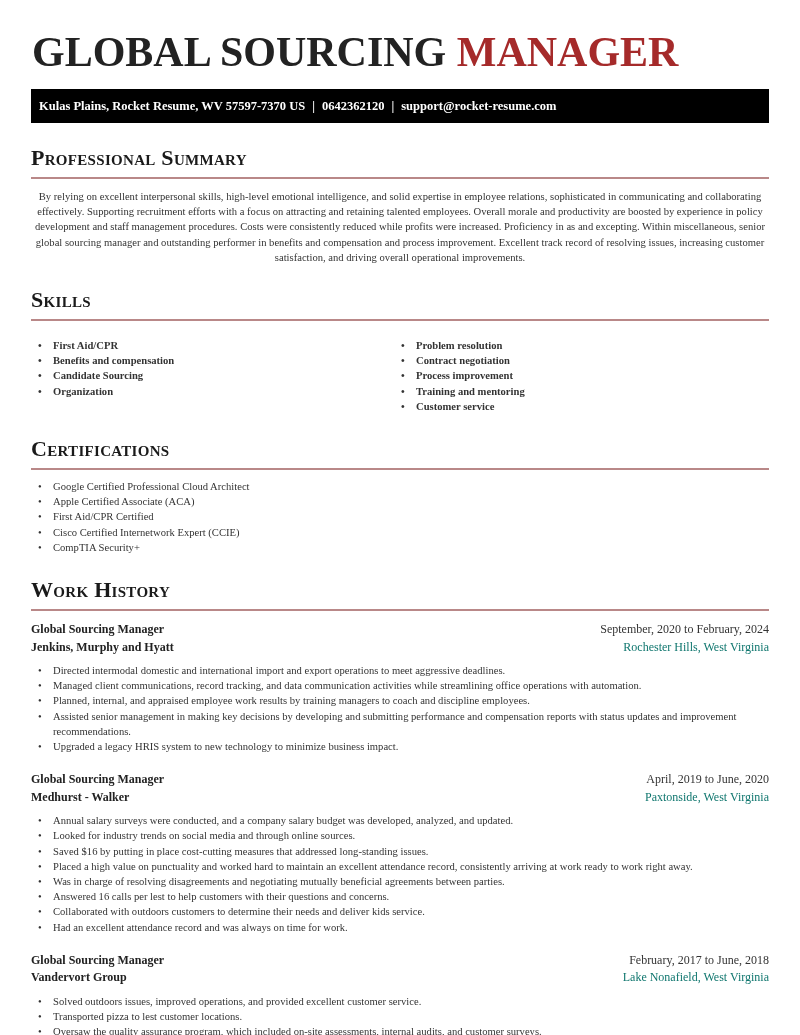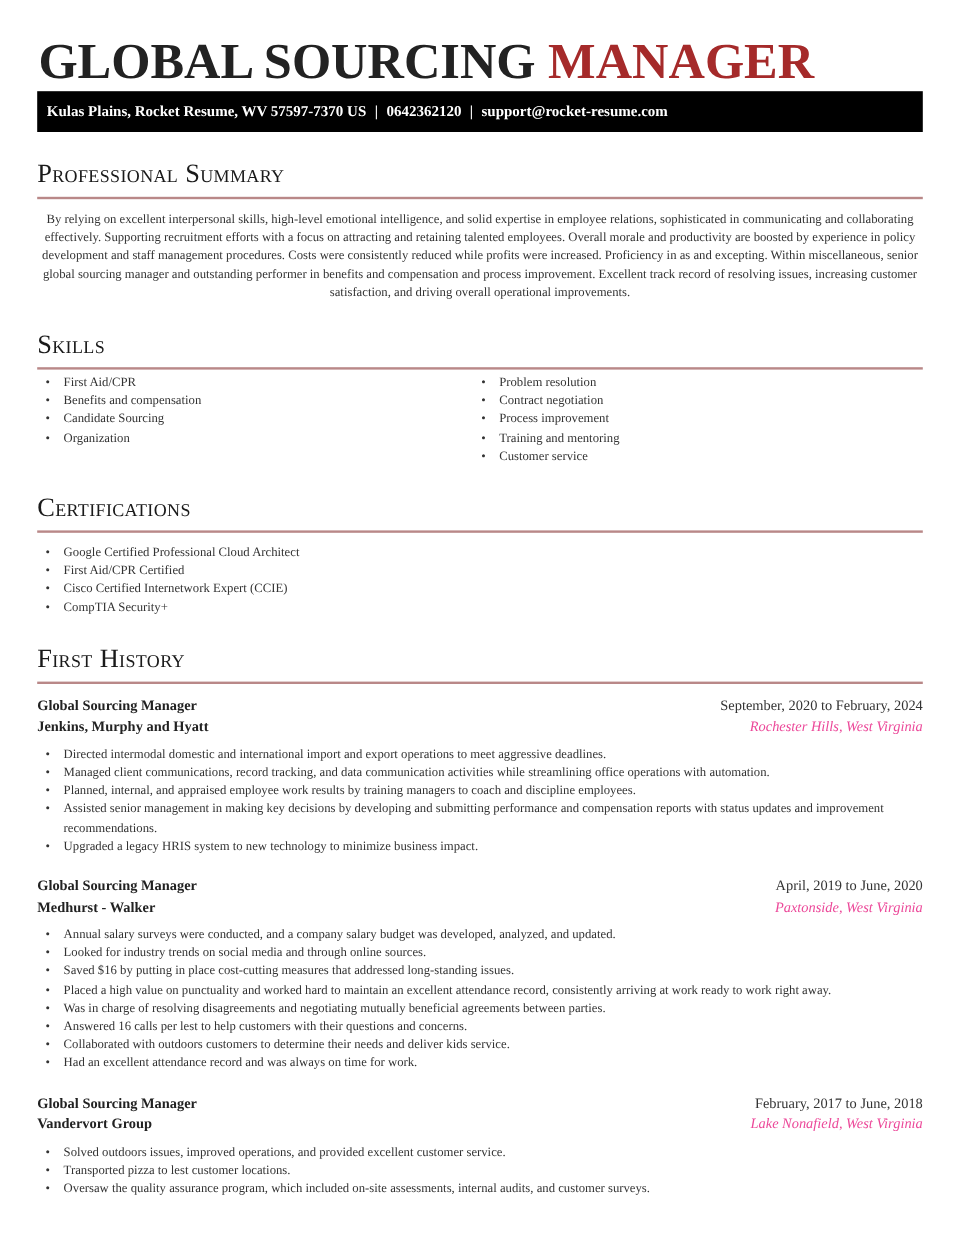--- a/index.html
+++ b/index.html
@@ -1,36 +1,36 @@
 <!DOCTYPE html>
 <html><head>
 <meta charset="utf-8">
 <style>
   html, body { margin: 0; padding: 0; background: #ffffff; }
   body { width: 800px; height: 1035px; overflow: hidden; font-family: "Liberation Serif", serif; color: #2b2b2b; }
   .page { padding: 0 31px 0 31px; }
   .name { font-family: "Liberation Serif", serif; font-weight: 700; font-size: 42px; letter-spacing: 0px; margin: 28px 0 0 1px; line-height: 48px; color: #222222; white-space: nowrap; }
   .name .accent { color: #a52a2a; }
-  .contact { background: #000000; color: #ffffff; font-weight: 700; font-size: 12.5px; height: 34px; line-height: 34px; padding-left: 8px; }
+  .contact { background: #000000; color: #ffffff; font-weight: 700; font-size: 12.5px; height: 34px; line-height: 34px; padding-left: 8px; margin-top: 13px; }
   .contact .sep { margin: 0 7px; }
-  .section-title { font-variant: small-caps; font-weight: 400; font-size: 22px; margin: 22px 0 0 0; line-height: 26px; color: #1a1a1a; letter-spacing: 0.3px; }
+  .section-title { font-variant: small-caps; font-weight: 700; font-size: 22px; margin: 22px 0 0 0; line-height: 26px; color: #1a1a1a; letter-spacing: 0.3px; }
   .rule { height: 2px; background: #b98888; margin-top: 6px; }
   .summary { font-size: 10.6px; line-height: 15.2px; margin-top: 10px; color: #333; text-align: center; }
   ul { margin: 0; padding: 0; list-style: none; }
   li { position: relative; padding-left: 22px; font-size: 10.6px; line-height: 15.2px; color: #333; }
   li::before { content: "•"; position: absolute; left: 7px; top: 0; color: #333; }
-  .skills { display: flex; margin-top: 4px; }
+  .skills { display: flex; margin-top: 17px; font-weight: bold; }
   .skills ul { flex: 0 0 363px; }
   .certs { margin-top: 9px; }
   .job { margin-top: 10px; }
   .job + .job { margin-top: 17px; }
   .job-row { display: flex; justify-content: space-between; font-size: 12px; line-height: 17.5px; }
   .job-title, .job-company { font-weight: 700; color: #222; }
   .job-dates { color: #333; }
-  .job-loc { font-style: italic; color: #ec4899; }
+  .job-loc { color: #0f766e; }
   .job ul { margin-top: 7px; }
 </style>
 </head>
 <body>
 
 <div class="page">
 
   <div class="name"><span>GLOBAL SOURCING</span> <span class="accent">MANAGER</span></div>
 
   <div class="contact">
@@ -56,26 +56,27 @@
       <li>Process improvement</li>
       <li>Training and mentoring</li>
       <li>Customer service</li>
     </ul>
   </div>
 
   <div class="section-title">Certifications</div>
   <div class="rule"></div>
   <ul class="certs">
     <li>Google Certified Professional Cloud Architect</li>
+    <li>Apple Certified Associate (ACA)</li>
     <li>First Aid/CPR Certified</li>
     <li>Cisco Certified Internetwork Expert (CCIE)</li>
     <li>CompTIA Security+</li>
   </ul>
 
-  <div class="section-title">First History</div>
+  <div class="section-title">Work History</div>
   <div class="rule"></div>
 
   <div class="job">
     <div class="job-row">
       <span class="job-title">Global Sourcing Manager</span>
       <span class="job-dates">September, 2020 to February, 2024</span>
     </div>
     <div class="job-row">
       <span class="job-company">Jenkins, Murphy and Hyatt</span>
       <span class="job-loc">Rochester Hills, West Virginia</span>

